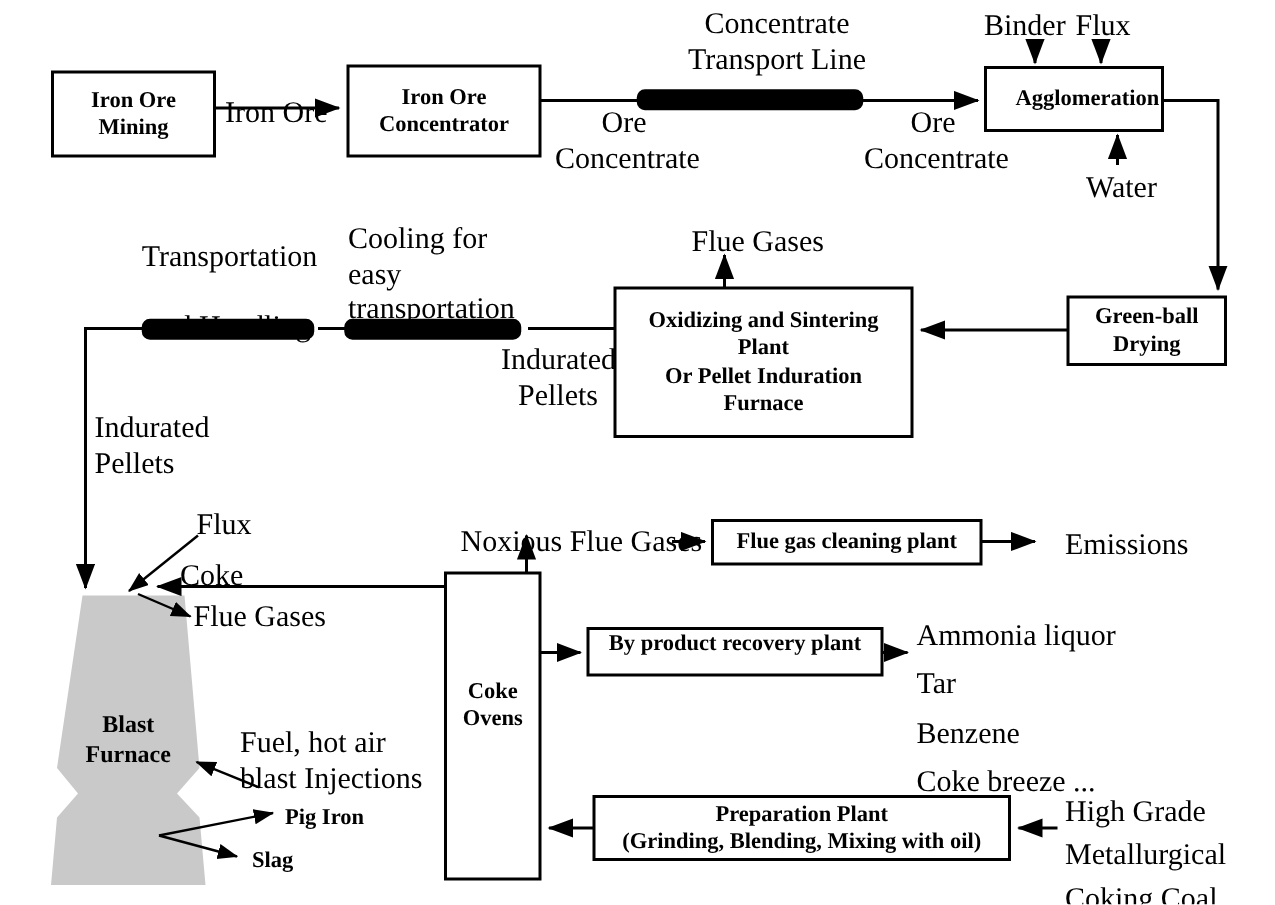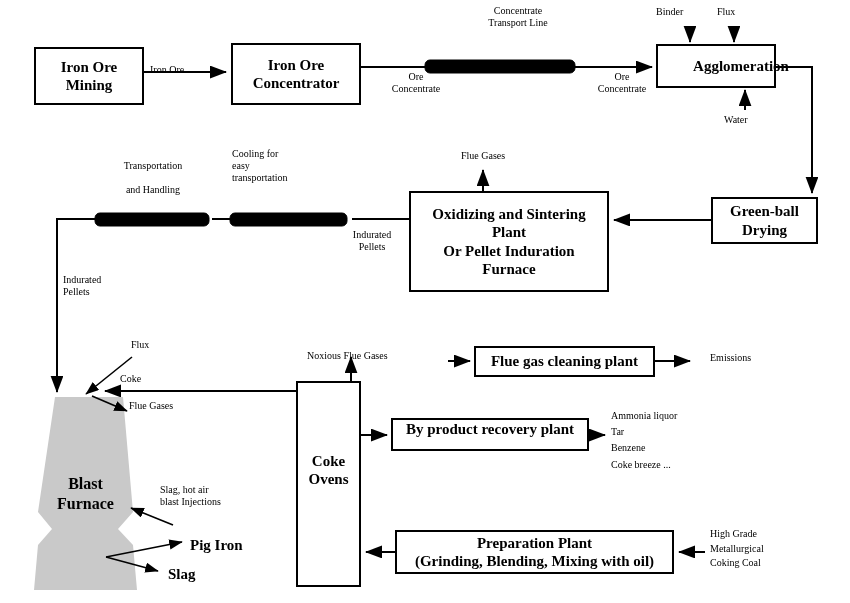--- a/index.html
+++ b/index.html
@@ -49,21 +49,21 @@
     stroke: none;
   }
   .lbl {
     position: absolute;
     font-family: "Liberation Serif", "DejaVu Serif", serif;
     color: #000000;
     white-space: pre;
     line-height: 1.18;
   }
   .lbl-plain {
-    font-size: 10px;
+    font-size: 20px;
     font-weight: 400;
   }
   .lbl-bold {
     font-size: 15px;
     font-weight: 700;
   }
   .box-label {
     position: absolute;
     display: flex;
     align-items: center;
@@ -151,21 +151,21 @@
   <div class="box-label" style="left:35px; top:48px; width:108px; height:56px;">
     <span style="white-space:pre-line;">Iron Ore
 Mining</span>
   </div>
 
   <div class="box-label" style="left:232px; top:44px; width:128px; height:60px;">
     <span style="white-space:pre-line;">Iron Ore
 Concentrator</span>
   </div>
 
-  <div class="box-label" style="left:657px; top:45px; width:118px; height:42px;padding-left:25px;">
+  <div class="box-label" style="left:641px; top:45px; width:118px; height:42px;padding-left:25px;">
     <span style="white-space:pre-line;">Agglomeration</span>
   </div>
 
   <div class="box-label" style="left:712px; top:198px; width:105px; height:45px;border-radius:16px;">
     <span style="white-space:pre-line;">Green-ball
 Drying</span>
   </div>
 
   <div class="box-label" style="left:410px; top:192px; width:198px; height:99px;">
     <span style="white-space:pre-line;">Oxidizing and Sintering
@@ -230,21 +230,21 @@
 
   <div class="lbl lbl-plain" style="left:63px; top:274px; white-space:pre-line;">Indurated
 Pellets</div>
 
   <div class="lbl lbl-plain" style="left:131px; top:339px;">Flux</div>
 
   <div class="lbl lbl-plain" style="left:120px; top:373px;">Coke</div>
 
   <div class="lbl lbl-plain" style="left:129px; top:400px;">Flue Gases</div>
 
-  <div class="lbl lbl-plain" style="left:160px; top:484px; white-space:pre-line;">Slag,  hot air
+  <div class="lbl lbl-plain" style="left:160px; top:484px; white-space:pre-line;">Fuel,  hot air
 blast Injections</div>
 
   <div class="lbl lbl-bold" style="left:190px; top:537px;">Pig Iron</div>
 
   <div class="lbl lbl-bold" style="left:168px; top:566px;">Slag</div>
 
   <div class="lbl lbl-plain" style="left:307px; top:350px;">Noxious Flue Gases</div>
 
   <div class="lbl lbl-plain" style="left:697px; top:352px;margin-left:13px;">Emissions</div>
 

